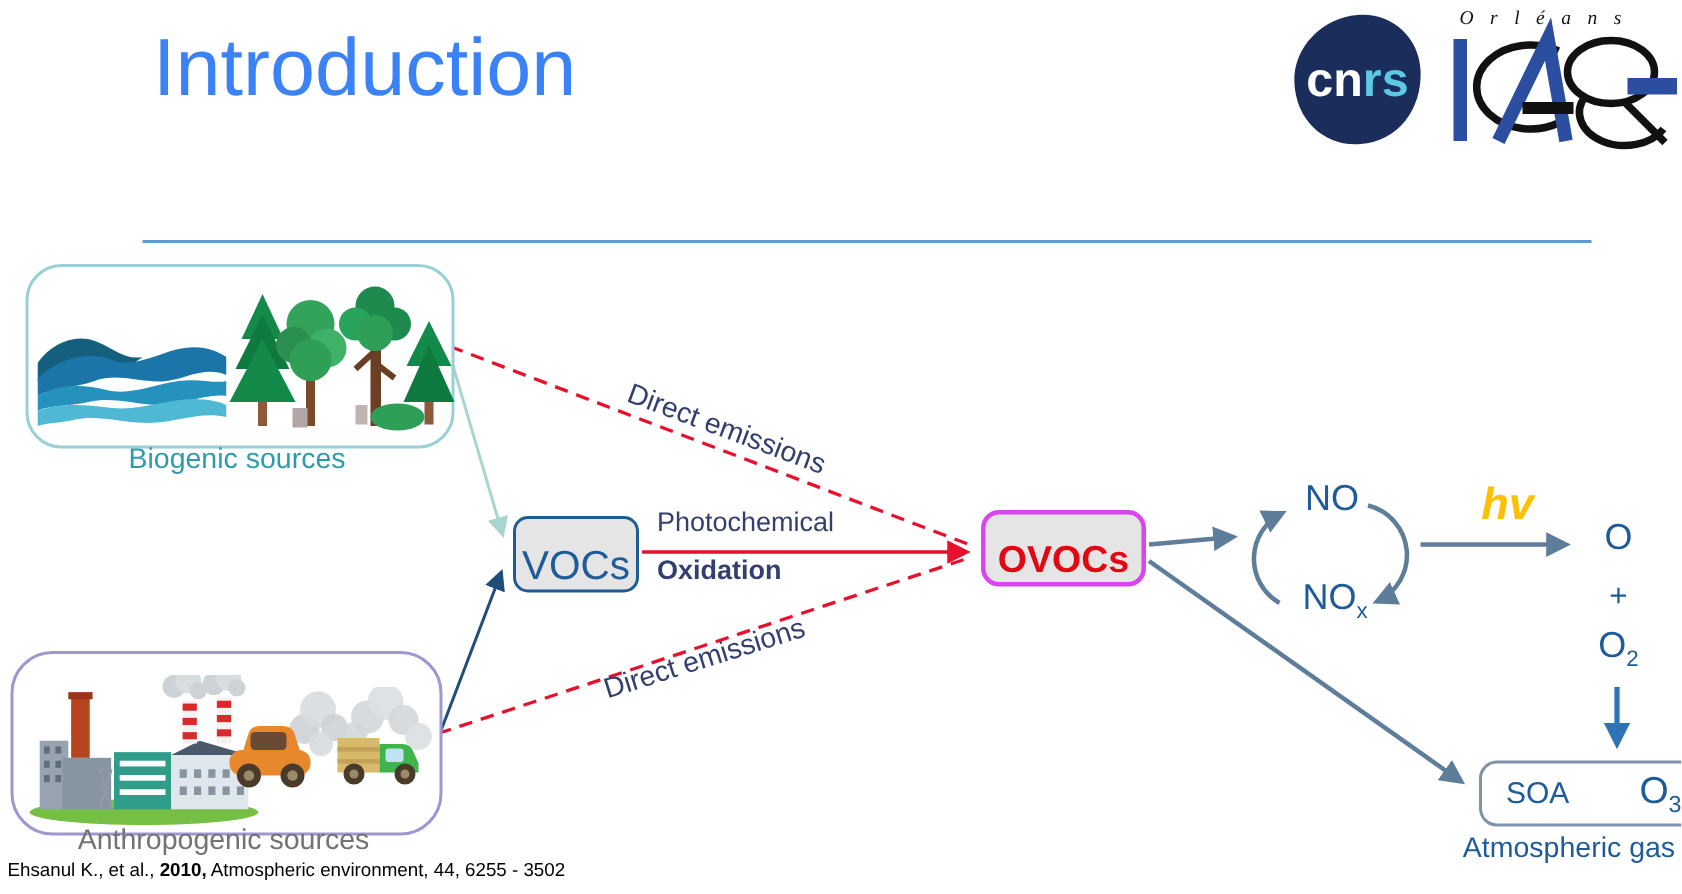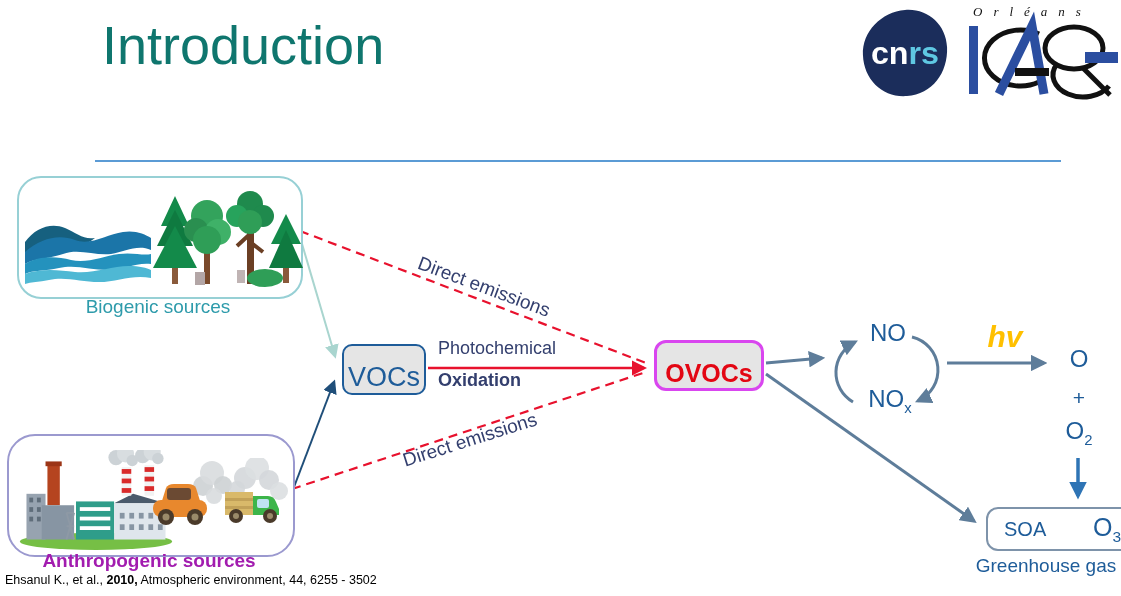--- a/index.html
+++ b/index.html
@@ -1,28 +1,28 @@
 <!DOCTYPE html>
 <html><head>
 <meta charset="utf-8">
 <style>
   html,body{margin:0;padding:0;background:#fff;}
   .canvas{position:relative;width:1121px;height:596px;background:#fff;overflow:hidden;
           font-family:"Liberation Sans",sans-serif;}
   .abs{position:absolute;}
-  .title{left:102px;top:14px;font-size:54px;font-weight:400;color:#0f766e;letter-spacing:0px;z-index:3;}
+  .title{left:102px;top:14px;font-size:54px;font-weight:400;color:#3b82f6;letter-spacing:0px;z-index:3;}
   .divider{left:95px;top:160px;width:966px;height:2px;background:#5B9BD5;z-index:1;}
   .edges{left:0;top:0;z-index:1;}
   .logo{z-index:3;}
   .src-box{background:#fff;z-index:2;}
   .biogenic-box{left:17px;top:176px;width:282px;height:119px;border:2px solid #97d0d5;border-radius:24px;}
   .anthro-box{left:7px;top:434px;width:284px;height:119px;border:2px solid #9b99cf;border-radius:28px;}
   .src-label{font-size:19px;text-align:center;z-index:2;}
   .biogenic-label{left:17px;top:296px;width:282px;color:#2E9BAB;}
-  .anthro-label{left:7px;top:550px;width:284px;color:#a21caf;font-weight:bold;}
+  .anthro-label{left:7px;top:550px;width:284px;color:#737373;}
   .node-box{display:flex;align-items:flex-end;justify-content:center;background:#e5e5e5;box-sizing:border-box;z-index:2;}
   .vocs-box{left:342px;top:344px;width:84px;height:51px;border:2.5px solid #1e5c99;border-radius:10px;
             color:#1e5c99;font-size:27px;font-weight:500;}
   .ovocs-box{left:654px;top:340px;width:110px;height:51px;border:3px solid #d946ef;border-radius:12px;
              color:#e30613;font-size:25px;font-weight:700;}
   .photo{width:172px;text-align:left;font-size:18px;font-weight:500;color:#333F6E;z-index:2;}
   .photo1{left:438px;top:338px;}
   .photo2{left:438px;top:370px;font-weight:bold;}
   .direct{font-size:19px;color:#333F6E;width:156px;text-align:center;z-index:2;}
   .direct-top{left:406px;top:276px;transform:rotate(20.5deg);}
@@ -237,17 +237,17 @@
 
   <div class="abs hv-label">hv</div>
   <div class="abs chem o-label">O</div>
   <div class="abs chem plus-label">+</div>
   <div class="abs chem o2-label"><span>O</span><sub>2</sub></div>
 
   <div class="abs soa-box">
     <span class="soa-text">SOA</span>
     <span class="o3-text"><span>O</span><sub>3</sub></span>
   </div>
-  <div class="abs greenhouse">Greenhouse gas</div>
+  <div class="abs greenhouse">Atmospheric gas</div>
 
   <div class="abs citation"><span>Ehsanul K., et al., </span><b>2010,</b><span> Atmospheric environment, 44, 6255 - 3502</span></div>
 
 </div>
 
 </body></html>

